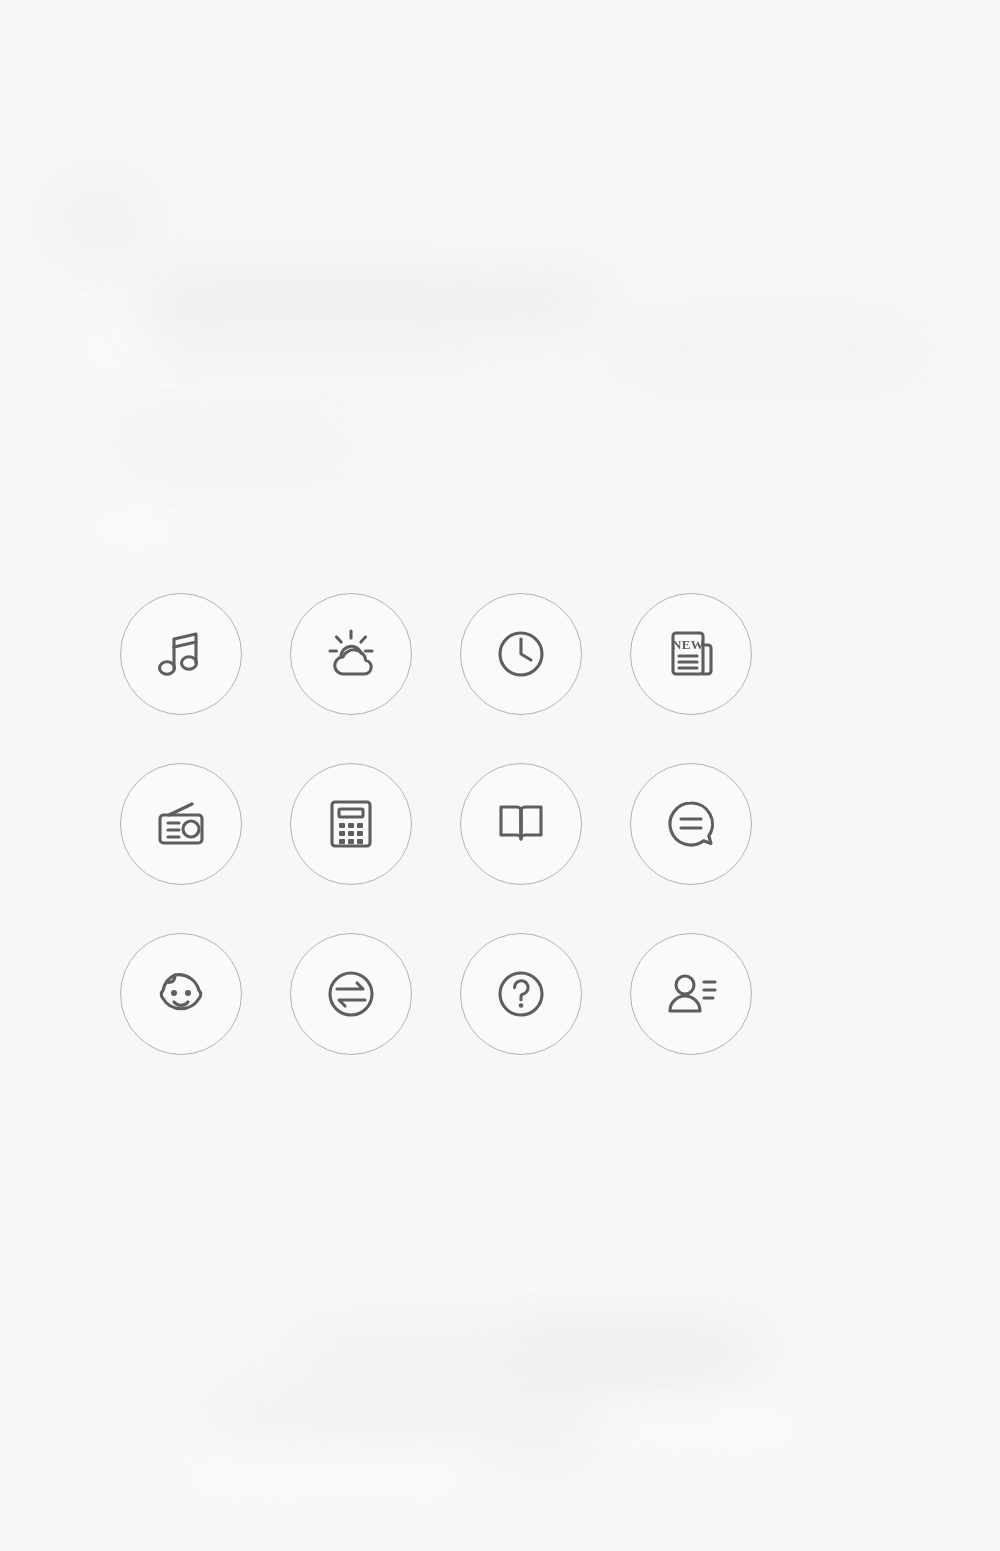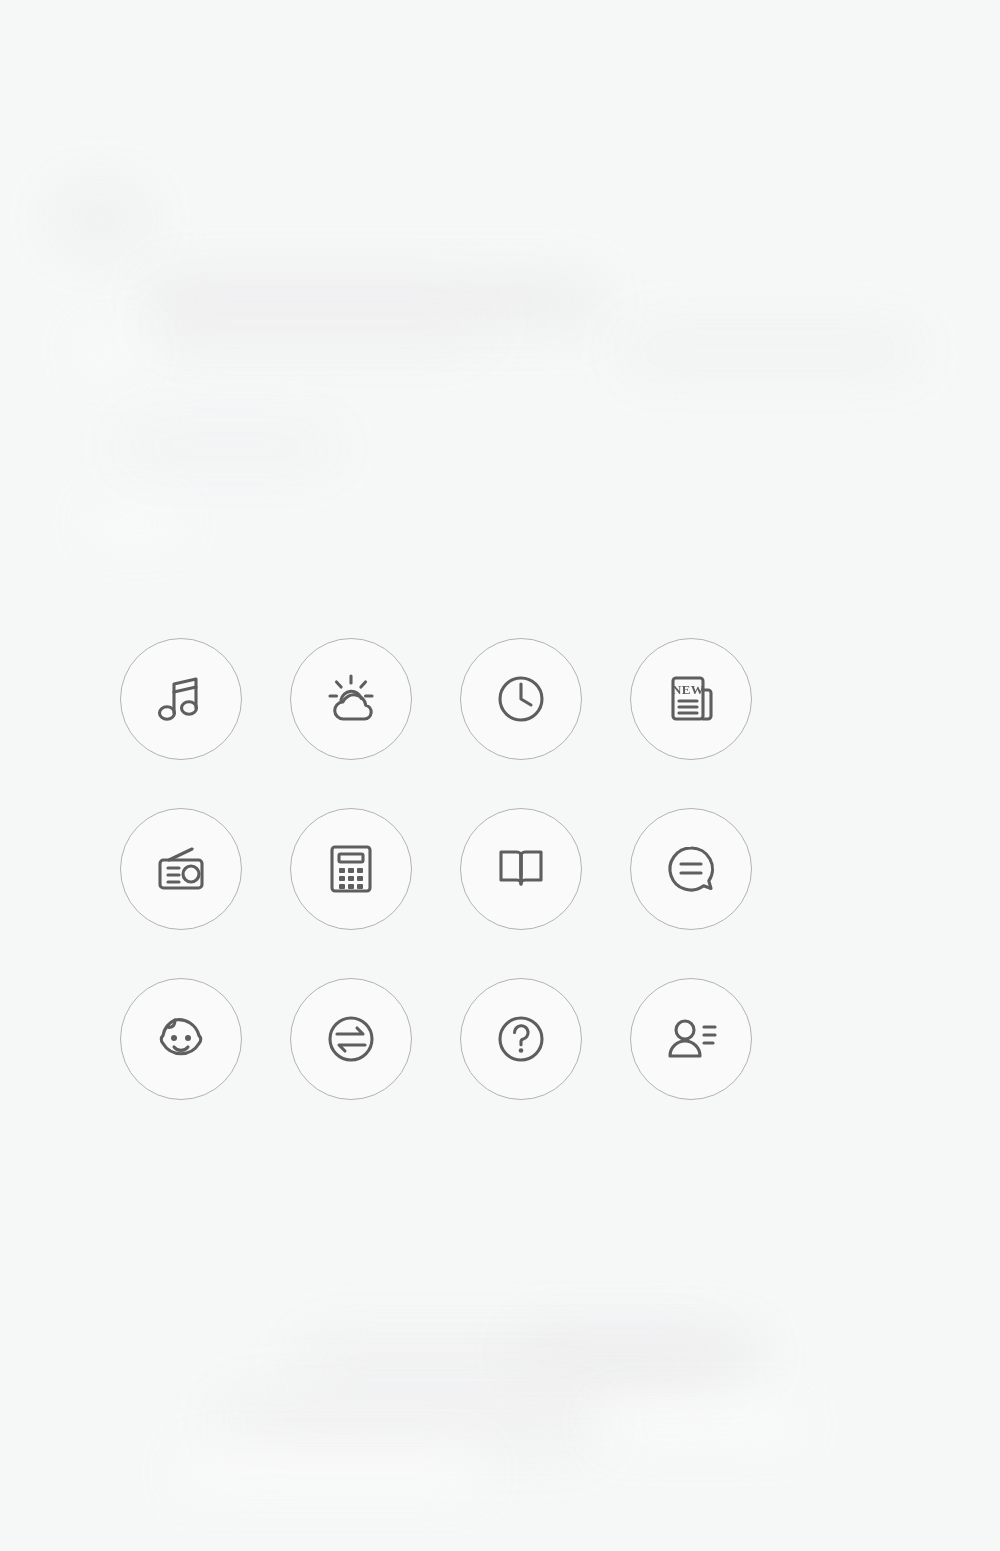--- a/index.html
+++ b/index.html
@@ -56,21 +56,21 @@
   .icon-grid {
     position: absolute;
     left: 0;
     top: 0;
     width: 1000px;
     height: 1551px;
   }
   .grid-inner {
     position: absolute;
     left: 120px;
-    top: 638px;
+    top: 593px;
     width: 762px;
     display: grid;
     grid-template-columns: repeat(4, 122px);
     column-gap: 91px;
     row-gap: 152px;
     gap: 48px;
   }
   .icon-cell {
     width: 122px;
     height: 122px;

